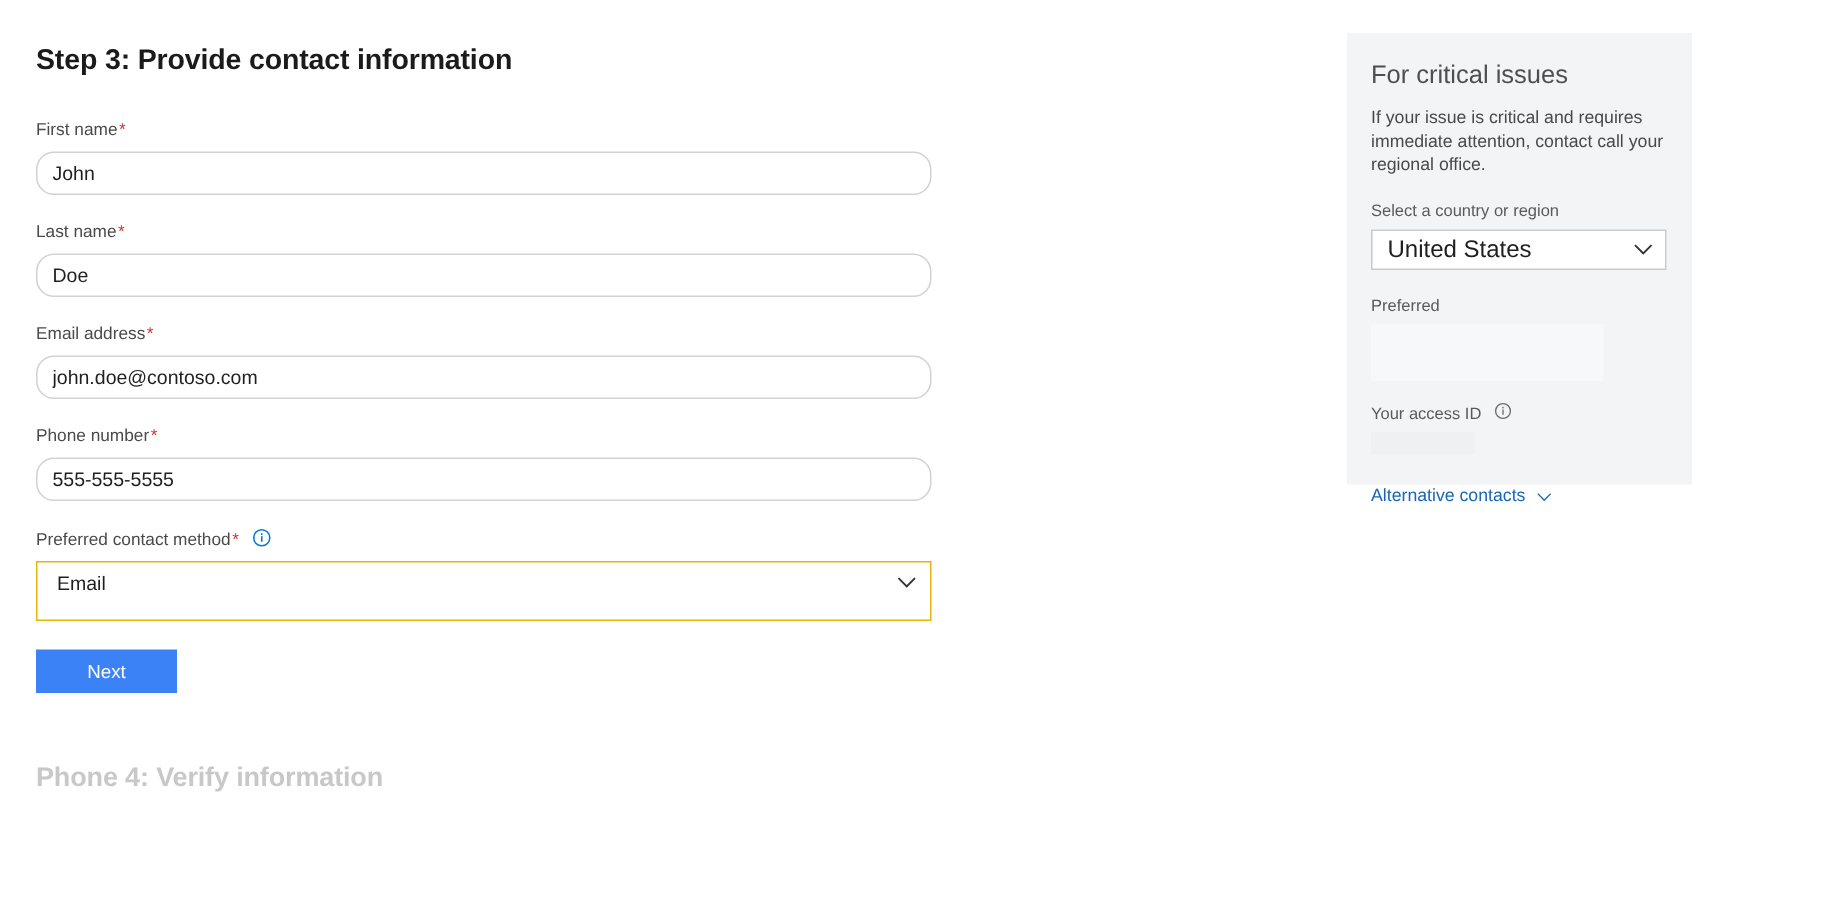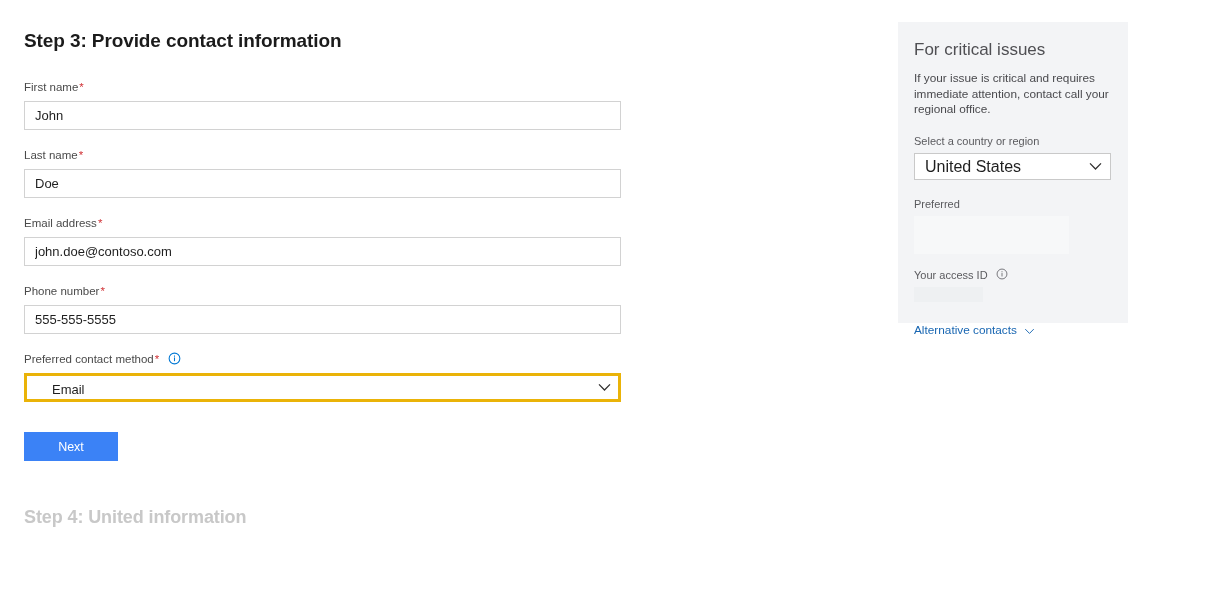--- a/index.html
+++ b/index.html
@@ -66,37 +66,37 @@
     display: block;
     width: 597px;
     height: 29px;
     border: 1px solid #d2d2d2;
     background: #ffffff;
     font-family: "Liberation Sans", "DejaVu Sans", sans-serif;
     font-size: 13px;
     color: #1f1f1f;
     padding: 0 10px;
     outline: none;
-    border-radius: 0;
+    border-radius: 12px;
   }
 
   .select-wrap {
     position: relative;
     width: 597px;
     height: 29px;
   }
   .select-box {
     width: 100%;
-    height: 29px;
-    border: 3px solid #eab308;
+    height: 40px;
+    border: 1px solid #eab308;
     background: #ffffff;
     font-family: "Liberation Sans", "DejaVu Sans", sans-serif;
     font-size: 13px;
     color: #1f1f1f;
-    padding: 0 30px 0 25px;
+    padding: 0 30px 0 13px;
     line-height: 27px;
     cursor: pointer;
     overflow: hidden;
     white-space: nowrap;
   }
   .chev {
     position: absolute;
     right: 10px;
     top: 0;
     height: 29px;
@@ -275,21 +275,21 @@
           <path d="M1 1.4 L6.5 7 L12 1.4" fill="none" stroke="#323130" stroke-width="1.25"></path>
         </svg>
       </span>
     </div>
   </div>
 
   <div class="next-row">
     <button class="next-button">Next</button>
   </div>
 
-  <div class="step-disabled">Step 4: United information</div>
+  <div class="step-disabled">Phone 4: Verify information</div>
 
 </div>
 
 <aside class="side-panel">
 
   <h2 class="panel-title">For critical issues</h2>
 
   <p class="panel-body">If your issue is critical and requires immediate attention, contact call your regional office.</p>
 
   <div class="panel-label">Select a country or region</div>

